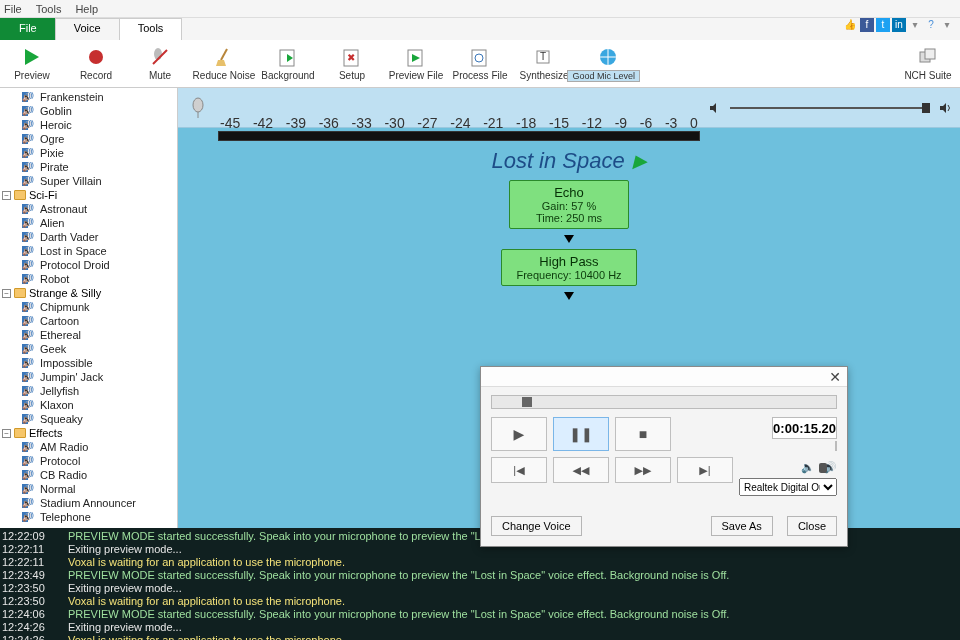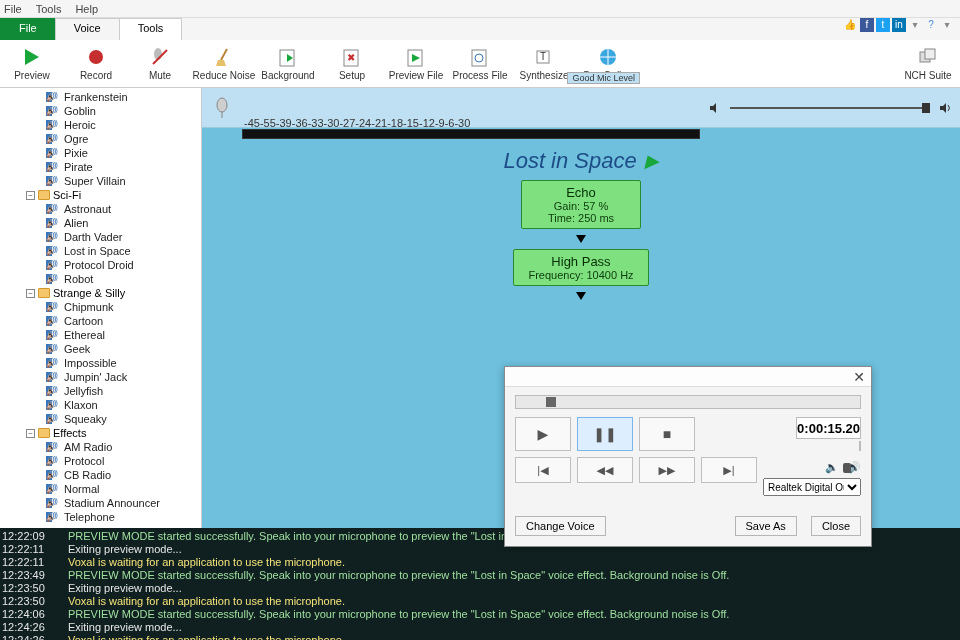--- a/index.html
+++ b/index.html
@@ -21,38 +21,38 @@
 
 .toolbar { display: flex; height: 48px; background: #fff; border-bottom: 1px solid #ccc; }
 .tbtn { width: 64px; display: flex; flex-direction: column; align-items: center; justify-content: center; gap: 2px; font-size: 10px; color: #333; cursor: default; }
 .tbtn .ico { width: 22px; height: 22px; display: flex; align-items: center; justify-content: center; }
 .toolbar .spacer { flex: 1; }
 
 
 .mainrow { flex: 1; display: flex; min-height: 0; }
 
 
-.tree { width: 178px; background: #fff; border-right: 1px solid #ccc; overflow-y: auto; padding: 2px 0; margin-left: 24px; }
+.tree { width: 178px; background: #fff; border-right: 1px solid #ccc; overflow-y: auto; padding: 2px 0; }
 .tree::-webkit-scrollbar { width: 12px; }
 .tree::-webkit-scrollbar-thumb { background: #c1c1c1; }
 .tree-group-hdr { display: flex; align-items: center; padding: 1px 2px; gap: 3px; cursor: default; }
 .tree-group-hdr .exp { width: 9px; height: 9px; border: 1px solid #888; font-size: 8px; line-height: 7px; text-align: center; color: #555; }
 .tree-group-hdr .fold { width: 12px; height: 10px; background: #f6c66a; border: 1px solid #d19a2b; border-radius: 1px; }
 .tree-item { display: flex; align-items: center; padding: 1px 2px 1px 22px; gap: 4px; cursor: default; color: #222; }
 .tree-item .snd { font-size: 9px; color: #2a6ea6; letter-spacing: -1px; }
 .tree-item .snd::before { content: "🔊"; font-size: 8px; filter: hue-rotate(180deg); }
 .tree-item .snd { display:inline-block; width:14px; height:10px; background: linear-gradient(90deg,#3a76b8 40%, transparent 40%); position:relative;}
 .tree-item .snd::after{ content:")))" ; position:absolute; left:6px; top:-2px; font-size:8px; color:#3a76b8; letter-spacing:-1px;}
 
 
 .canvas { flex: 1; display: flex; flex-direction: column; background: #6ec0dd; position: relative; }
 .miclevel { height: 40px; background: #bfe0f2; border-bottom: 1px solid #9cc8de; display: flex; align-items: center; padding: 4px 10px; gap: 10px; }
 .mic-ico { width: 20px; height: 24px; }
 .meter-wrap { flex: 1; position: relative; }
-.meter-ticks { display: flex; font-size: 11px; color: #333; padding: 0 2px; margin-top: 40px; }
+.meter-ticks { display: flex; justify-content: space-between; font-size: 14px; color: #333; padding: 0 2px; margin-top: 40px; }
 .meter-bar { height: 10px; background: #111; border: 1px solid #333; }
 .meter-legend { position: absolute; right: 60px; top: -5px; font-size: 9px; color: #333; background: #bfe0f2; padding: 0 4px; border:1px solid #aaa; }
 .vol { display: flex; align-items: center; gap: 4px; width: 200px; }
 .vol .track { flex:1; height:2px; background:#555; position:relative;}
 .vol .thumb { position:absolute; right:0; top:-4px; width:8px; height:10px; background:#333; }
 .spk { width:10px;height:10px; }
 
 
 .chain { margin-top: 20px; display: flex; flex-direction: column; align-items: center; gap: 6px; }
 .chain-title { font-size: 22px; color: #1d4c87; font-style: italic; display:flex; align-items:center; gap:8px;}
@@ -356,21 +356,21 @@
       <div class="mic-ico">
         <svg width="20" height="24">
             <ellipse cx="10" cy="9" rx="5" ry="7" fill="#cfcfcf" stroke="#888"></ellipse>
             <line x1="10" y1="16" x2="10" y2="22" stroke="#888"></line>
           </svg>
       </div>
       <div class="meter-wrap">
         <span class="meter-legend">Good Mic Level</span>
         <div class="meter-ticks" id="ticks">
             <span>-45</span>
-            <span>-55</span>
+            <span>-42</span>
             <span>-39</span>
             <span>-36</span>
             <span>-33</span>
             <span>-30</span>
             <span>-27</span>
             <span>-24</span>
             <span>-21</span>
             <span>-18</span>
             <span>-15</span>
             <span>-12</span>

